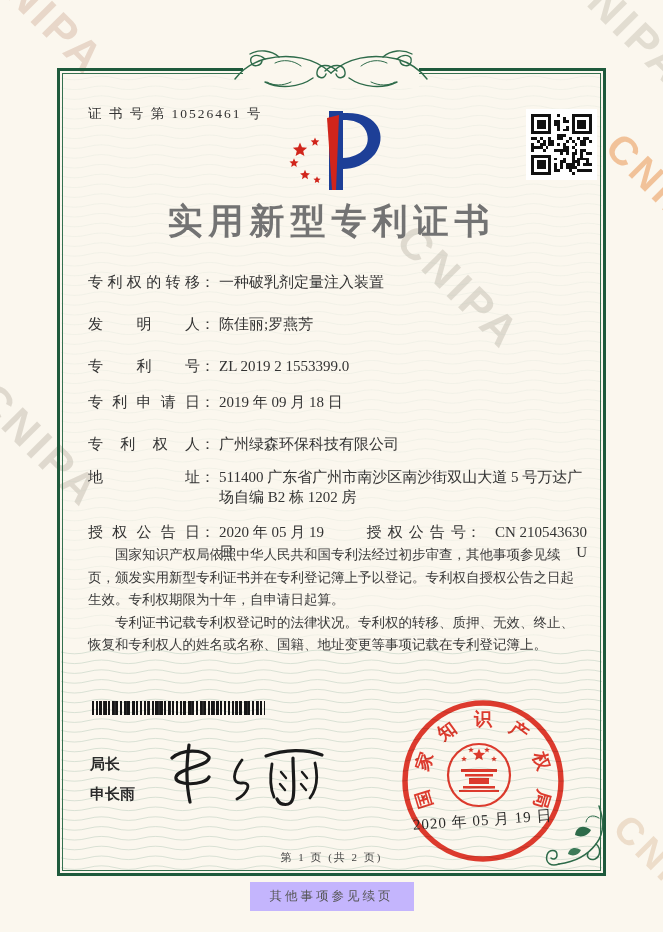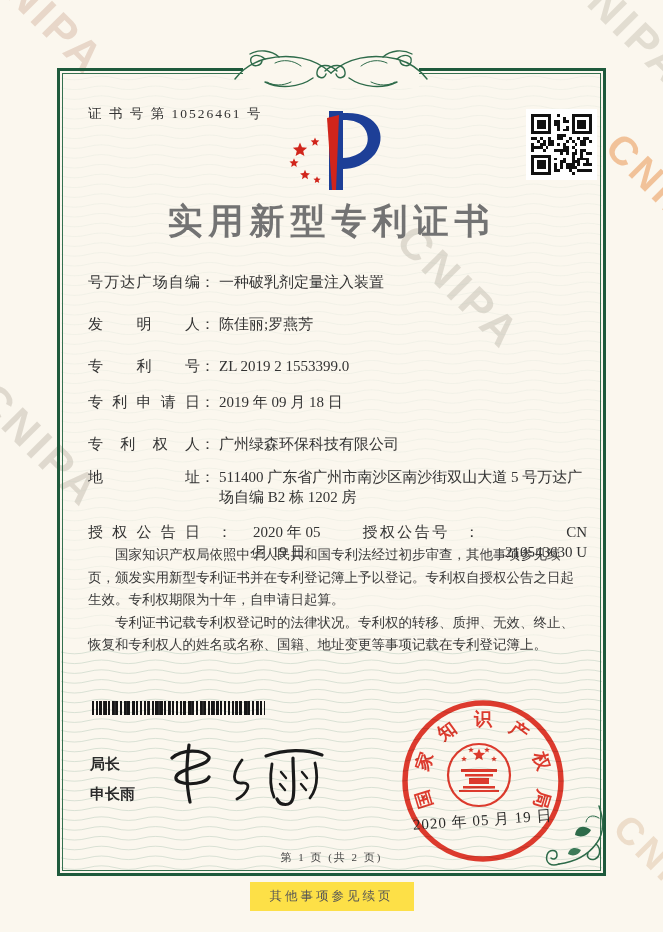--- a/index.html
+++ b/index.html
@@ -40,21 +40,21 @@
   .title{position:absolute;left:0;right:0;top:198px;text-align:center;margin:0;
          font-size:35px;font-weight:700;letter-spacing:6px;color:#737373;z-index:2;}
 
   .fields{position:absolute;left:88px;top:272px;width:499px;z-index:2;font-size:15px;color:#333;}
   .frow{display:flex;align-items:flex-start;line-height:20px;}
   .flabel{display:inline-block;width:112px;text-align:justify;text-align-last:justify;flex:none;}
   .fcolon{flex:none;}
   .fvalue{flex:1;margin-left:4px;}
   .mb22{margin-bottom:22px;} .mb16{margin-bottom:16px;} .mb15{margin-bottom:13px;} .mb0{margin-bottom:0;}
   .grant-row{display:flex;margin-top:15px;line-height:20px;}
-  .grant-pair{display:flex;gap:17px;}
+  .grant-pair{display:flex;}
   .gp2{margin-left:34px;}
   .glabel2{display:inline-block;width:104px;text-align:justify;text-align-last:justify;}
 
   .paras{position:absolute;left:88px;top:544px;width:499px;z-index:2;
          font-size:13.5px;line-height:22.5px;color:#3a3a3a;}
   .paras p{margin:0;text-indent:2em;}
 
   .barcode{position:absolute;left:92px;top:701px;width:173px;height:14px;z-index:2;
     background:
       repeating-linear-gradient(90deg,#161616 0 2px,rgba(0,0,0,0) 2px 4px),
@@ -68,21 +68,21 @@
 
   .seal{position:absolute;left:399px;top:697px;z-index:5;opacity:.94;mix-blend-mode:multiply;}
   .seal-char{fill:#df3023;font-size:18px;font-weight:bold;text-anchor:middle;
              dominant-baseline:middle;font-family:"Liberation Serif",serif;}
   .seal-date{fill:#1c1c1c;font-size:15px;letter-spacing:1px;text-anchor:middle;
              font-family:"Liberation Serif",serif;}
 
   .page-ind{position:absolute;left:0;right:0;top:850px;text-align:center;
             font-size:11px;color:#444;letter-spacing:2px;z-index:2;}
   .footer-note{position:absolute;left:50%;transform:translateX(-50%);top:882px;
-               background:#fde047;padding:6px 20px;font-size:12.5px;color:#555;
+               background:#c4b5fd;padding:6px 20px;font-size:12.5px;color:#555;
                letter-spacing:3px;z-index:2;}
 </style>
 </head>
 <body>
 
 <div class="cert">
 
   <span class="wm wm1">CNIPA</span>
   <span class="wm wm2">CNIPA</span>
   <span class="wm wm3">CNIPA</span>
@@ -338,21 +338,21 @@
         <rect x="19" y="19" width="1" height="1" fill="#111"></rect>
         <rect x="20" y="19" width="1" height="1" fill="#111"></rect>
         <rect x="14" y="20" width="1" height="1" fill="#111"></rect>
       </svg>
   </div>
 
   <h1 class="title">实用新型专利证书</h1>
 
   <div class="fields">
     <div class="frow mb22">
-      <span class="flabel">号万达广场自编</span>
+      <span class="flabel">专利权的转移</span>
         <span class="fcolon">：</span>
       <span class="fvalue">一种破乳剂定量注入装置</span>
     </div>
     <div class="frow mb22">
       <span class="flabel">发明人</span>
         <span class="fcolon">：</span>
       <span class="fvalue">陈佳丽;罗燕芳</span>
     </div>
     <div class="frow mb16">
       <span class="flabel">专利号</span>

